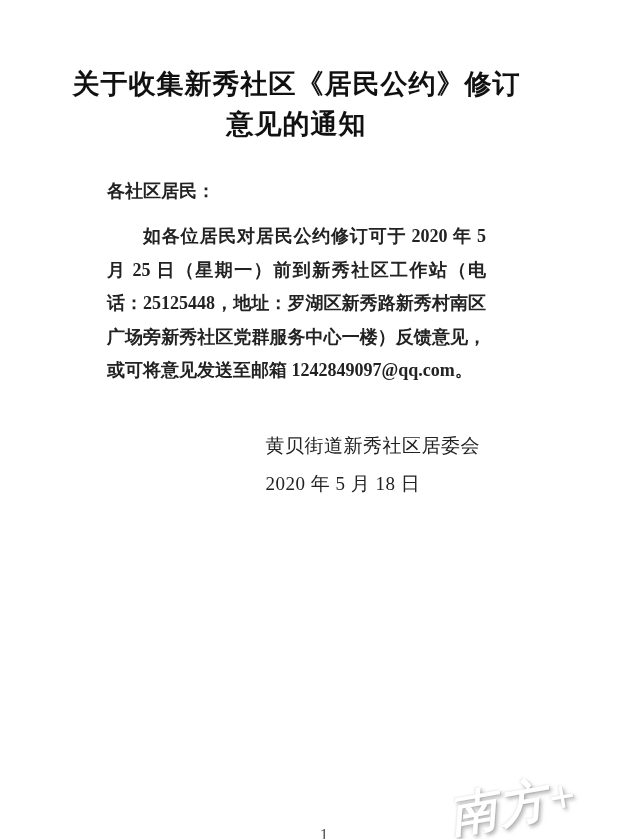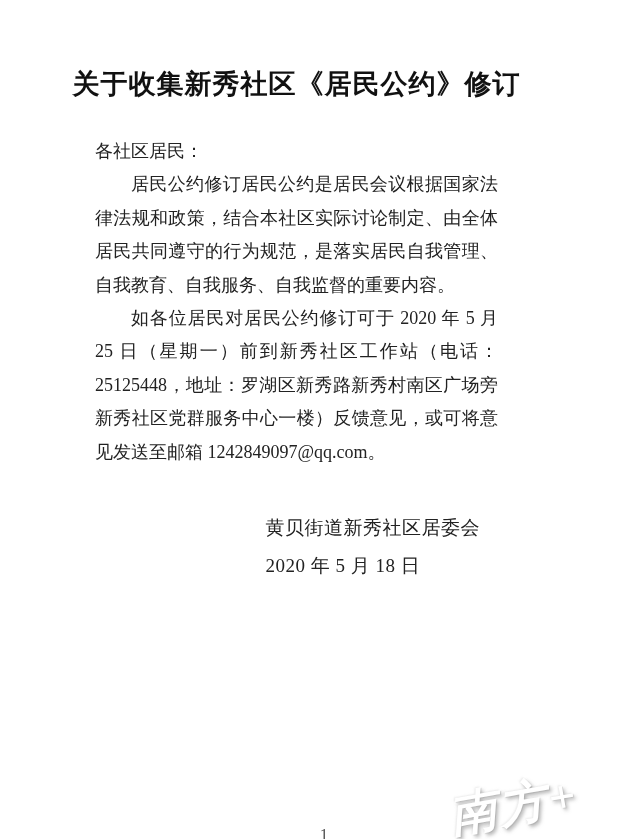--- a/index.html
+++ b/index.html
@@ -31,22 +31,23 @@
   }
   .doc-body {
     margin: 31px 95px 0 95px;
     font-size: 18px;
     line-height: 33.4px;
     text-align: justify;
     text-justify: inter-character;
     color: #222222;
   }
   .doc-body p {
-    margin: 0;
+    margin: 12px;
     padding: 0;
+    font-weight: bold;
   }
   .doc-body p.indent {
     text-indent: 2em;
   }
   .sign-block {
     width: max-content;
     margin: 40px 113px 0 auto;
     font-size: 19px;
     line-height: 38px;
     color: #222222;
@@ -83,25 +84,25 @@
     color: #555555;
   }
 </style>
 </head>
 <body>
 
 <div class="page">
 
   <h1 class="doc-title">
     <span class="title-line">关于收集新秀社区《居民公约》修订</span>
+    <span class="title-line">意见的通知</span>
   </h1>
 
   <div class="doc-body">
     <p class="salutation">各社区居民：</p>
-    <p class="indent">居民公约修订居民公约是居民会议根据国家法律法规和政策，结合本社区实际讨论制定、由全体居民共同遵守的行为规范，是落实居民自我管理、自我教育、自我服务、自我监督的重要内容。</p>
     <p class="indent">如各位居民对居民公约修订可于 2020 年 5 月 25 日（星期一）前到新秀社区工作站（电话：25125448，地址：罗湖区新秀路新秀村南区广场旁新秀社区党群服务中心一楼）反馈意见，或可将意见发送至邮箱 1242849097@qq.com。</p>
   </div>
 
   <div class="sign-block">
     <div class="sign-org">黄贝街道新秀社区居委会</div>
     <div class="sign-date">2020 年 5 月 18 日</div>
   </div>
 
   <div class="watermark">南方+</div>
 

